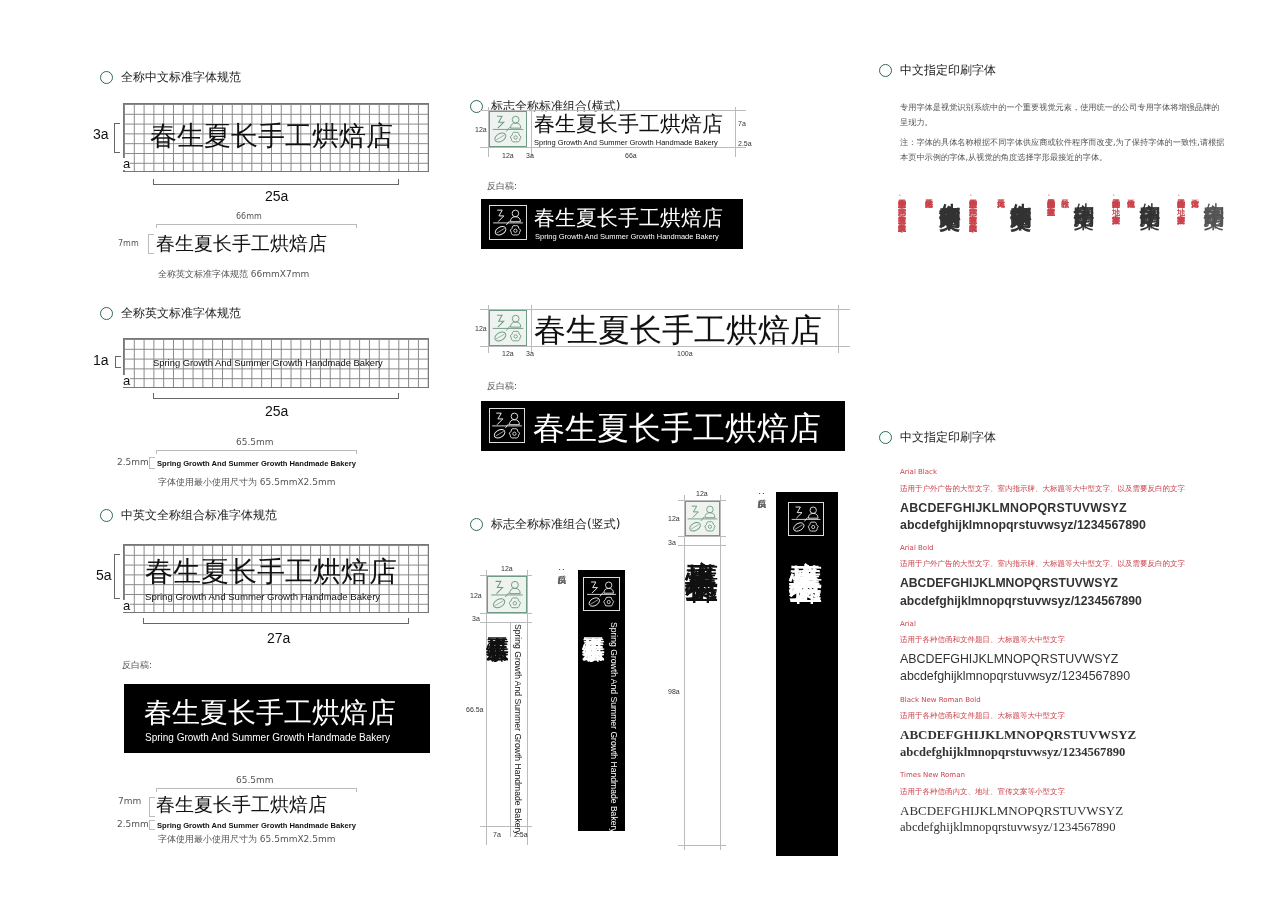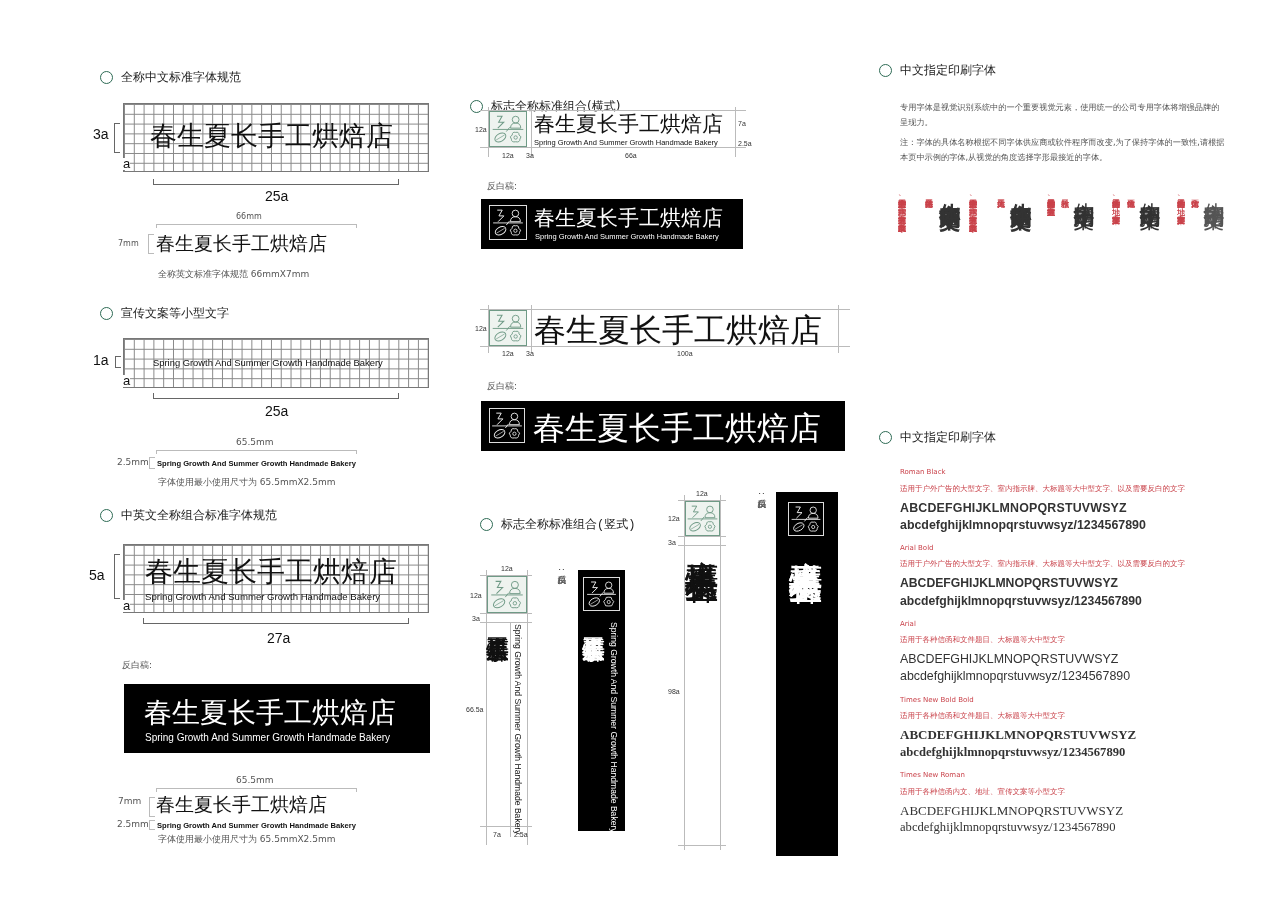--- a/index.html
+++ b/index.html
@@ -60,21 +60,21 @@
 <div class="dim abs" style="left:265px;top:188px;">25a</div>
 <div class="note abs" style="left:236px;top:212px;font-size:8px;">66mm</div>
 <div class="topline" style="left:156px;top:224px;width:201px;"></div>
 <div class="note abs" style="left:118px;top:239px;font-size:8px;">7mm</div>
 <div class="bracket-v" style="left:148px;top:234px;height:20px;border-color:#bbb;"></div>
 <div class="cn abs" style="left:156px;top:231px;font-size:19px;">春生夏长手工烘焙店</div>
 <div class="note abs" style="left:158px;top:268px;">全称英文标准字体规范 66mmX7mm</div>
 
 <div class="sec-title" style="left:100px;top:305px;">
   <span class="circ"></span>
-  <span>宣传文案等小型文字</span>
+  <span>全称英文标准字体规范</span>
 </div>
 <div class="grid" style="left:123px;top:338px;width:306px;height:50px;"></div>
 <div class="en abs" style="left:153px;top:357px;font-size:9.4px;background:transparent;">Spring Growth And Summer Growth Handmade Bakery</div>
 <div class="dim abs" style="left:93px;top:352px;text-align:right;">1a</div>
 <div class="bracket-v" style="left:115px;top:356px;height:12px;"></div>
 <div class="dim abs" style="left:123px;top:375px;font-size:13px;background:#fff;line-height:12px;">a</div>
 <div class="bracket-h" style="left:153px;top:393px;width:246px;"></div>
 <div class="dim abs" style="left:265px;top:403px;">25a</div>
 <div class="note abs" style="left:236px;top:437px;">65.5mm</div>
 <div class="topline" style="left:156px;top:450px;width:201px;"></div>
@@ -83,21 +83,21 @@
 <div class="en abs" style="left:157px;top:459px;font-size:7.6px;font-weight:bold;">Spring Growth And Summer Growth Handmade Bakery</div>
 <div class="note abs" style="left:158px;top:476px;">字体使用最小使用尺寸为 65.5mmX2.5mm</div>
 
 <div class="sec-title" style="left:100px;top:507px;">
   <span class="circ"></span>
   <span>中英文全称组合标准字体规范</span>
 </div>
 <div class="grid" style="left:123px;top:544px;width:306px;height:69px;"></div>
 <div class="cn abs" style="left:145px;top:553px;font-size:28px;">春生夏长手工烘焙店</div>
 <div class="en abs" style="left:145px;top:591px;font-size:9.6px;">Spring Growth And Summer Growth Handmade Bakery</div>
-<div class="dim abs" style="left:89px;top:567px;text-align:center;">5a</div>
+<div class="dim abs" style="left:96px;top:567px;text-align:center;">5a</div>
 <div class="bracket-v" style="left:114px;top:554px;height:45px;"></div>
 <div class="dim abs" style="left:123px;top:600px;font-size:13px;background:#fff;line-height:12px;">a</div>
 <div class="bracket-h" style="left:143px;top:618px;width:266px;"></div>
 <div class="dim abs" style="left:267px;top:630px;">27a</div>
 <div class="note abs" style="left:122px;top:659px;">反白稿:</div>
 <div class="black" style="left:124px;top:684px;width:306px;height:69px;">
   <div class="cn abs" style="left:20px;top:10px;font-size:28px;color:#fff;">春生夏长手工烘焙店</div>
   <div class="en abs" style="left:21px;top:48px;font-size:10px;color:#fff;">Spring Growth And Summer Growth Handmade Bakery</div>
 </div>
 <div class="note abs" style="left:236px;top:775px;">65.5mm</div>
@@ -163,21 +163,21 @@
 <div class="note abs" style="left:487px;top:380px;">反白稿:</div>
 <div class="black" style="left:481px;top:401px;width:364px;height:50px;">
   <div class="logo inv" style="left:8px;top:7px;width:36px;height:35px;color:#eee;">
     <svg>
         <use href="#logo-glyph"></use>
       </svg>
   </div>
   <div class="cn abs" style="left:52px;top:6px;font-size:32px;color:#fff;">春生夏长手工烘焙店</div>
 </div>
 
-<div class="sec-title" style="left:480px;top:516px;font-family:Liberation Mono, monospace;">
+<div class="sec-title" style="left:470px;top:516px;">
   <span class="circ"></span>
   <span>标志全称标准组合(竖式)</span>
 </div>
 
 <div class="gline" style="left:486px;top:570px;width:1px;height:275px;"></div>
 <div class="gline" style="left:527px;top:570px;width:1px;height:275px;"></div>
 <div class="gline" style="left:510px;top:622px;width:1px;height:215px;"></div>
 <div class="gline" style="left:480px;top:575px;width:52px;height:1px;"></div>
 <div class="gline" style="left:480px;top:613px;width:52px;height:1px;"></div>
 <div class="gline" style="left:480px;top:622px;width:52px;height:1px;"></div>
@@ -259,36 +259,36 @@
 
 <div class="vtext red abs" style="left:1176px;top:193px;font-size:8.2px;line-height:10px;">适用于各种信函内文、地址、宣传文案等小型文字</div>
 <div class="vtext red abs" style="left:1190px;top:193px;font-size:8.2px;line-height:10px;">方正仿宋简体</div>
 <div class="vtext fontsample abs" style="left:1202px;top:193px;font-size:21px;line-height:24px;letter-spacing:-1px;font-family:'DejaVu Serif',serif;color:#555;">中文印刷指定字体</div>
 
 <div class="sec-title" style="left:879px;top:429px;">
   <span class="circ"></span>
   <span>中文指定印刷字体</span>
 </div>
 
-<div class="red abs" style="left:900px;top:468px;font-size:7px;">Roman Black</div>
+<div class="red abs" style="left:900px;top:468px;font-size:7px;">Arial Black</div>
 <div class="red abs" style="left:900px;top:484px;font-size:7.5px;white-space:nowrap;">适用于户外广告的大型文字、室内指示牌、大标题等大中型文字、以及需要反白的文字</div>
 <div class="en fontsample abs" style="left:900px;top:501px;font-size:12.4px;font-weight:900;letter-spacing:0.2px;">ABCDEFGHIJKLMNOPQRSTUVWSYZ</div>
 <div class="en fontsample abs" style="left:900px;top:518px;font-size:12.4px;font-weight:900;">abcdefghijklmnopqrstuvwsyz/1234567890</div>
 
 <div class="red abs" style="left:900px;top:544px;font-size:7px;">Arial Bold</div>
 <div class="red abs" style="left:900px;top:559px;font-size:7.5px;white-space:nowrap;">适用于户外广告的大型文字、室内指示牌、大标题等大中型文字、以及需要反白的文字</div>
 <div class="en fontsample abs" style="left:900px;top:576px;font-size:12.2px;font-weight:bold;">ABCDEFGHIJKLMNOPQRSTUVWSYZ</div>
 <div class="en fontsample abs" style="left:900px;top:594px;font-size:12.2px;font-weight:bold;">abcdefghijklmnopqrstuvwsyz/1234567890</div>
 
 <div class="red abs" style="left:900px;top:620px;font-size:7px;">Arial</div>
 <div class="red abs" style="left:900px;top:635px;font-size:7.5px;white-space:nowrap;">适用于各种信函和文件题目、大标题等大中型文字</div>
 <div class="en fontsample abs" style="left:900px;top:652px;font-size:12.4px;">ABCDEFGHIJKLMNOPQRSTUVWSYZ</div>
 <div class="en fontsample abs" style="left:900px;top:669px;font-size:12.4px;">abcdefghijklmnopqrstuvwsyz/1234567890</div>
 
-<div class="red abs" style="left:900px;top:696px;font-size:7px;">Times New Bold Bold</div>
+<div class="red abs" style="left:900px;top:696px;font-size:7px;">Black New Roman Bold</div>
 <div class="red abs" style="left:900px;top:711px;font-size:7.5px;white-space:nowrap;">适用于各种信函和文件题目、大标题等大中型文字</div>
 <div class="fontsample abs" style="left:900px;top:727px;font-size:13px;font-weight:bold;font-family:'Liberation Serif',serif;white-space:nowrap;">ABCDEFGHIJKLMNOPQRSTUVWSYZ</div>
 <div class="fontsample abs" style="left:900px;top:745px;font-size:12.6px;font-weight:bold;font-family:'Liberation Serif',serif;white-space:nowrap;">abcdefghijklmnopqrstuvwsyz/1234567890</div>
 
 <div class="red abs" style="left:900px;top:771px;font-size:7px;">Times New Roman</div>
 <div class="red abs" style="left:900px;top:787px;font-size:7.5px;white-space:nowrap;">适用于各种信函内文、地址、宣传文案等小型文字</div>
 <div class="fontsample abs" style="left:900px;top:803px;font-size:13px;font-family:'Liberation Serif',serif;white-space:nowrap;">ABCDEFGHIJKLMNOPQRSTUVWSYZ</div>
 <div class="fontsample abs" style="left:900px;top:820px;font-size:12.6px;font-family:'Liberation Serif',serif;white-space:nowrap;">abcdefghijklmnopqrstuvwsyz/1234567890</div>
 
 </body></html>

